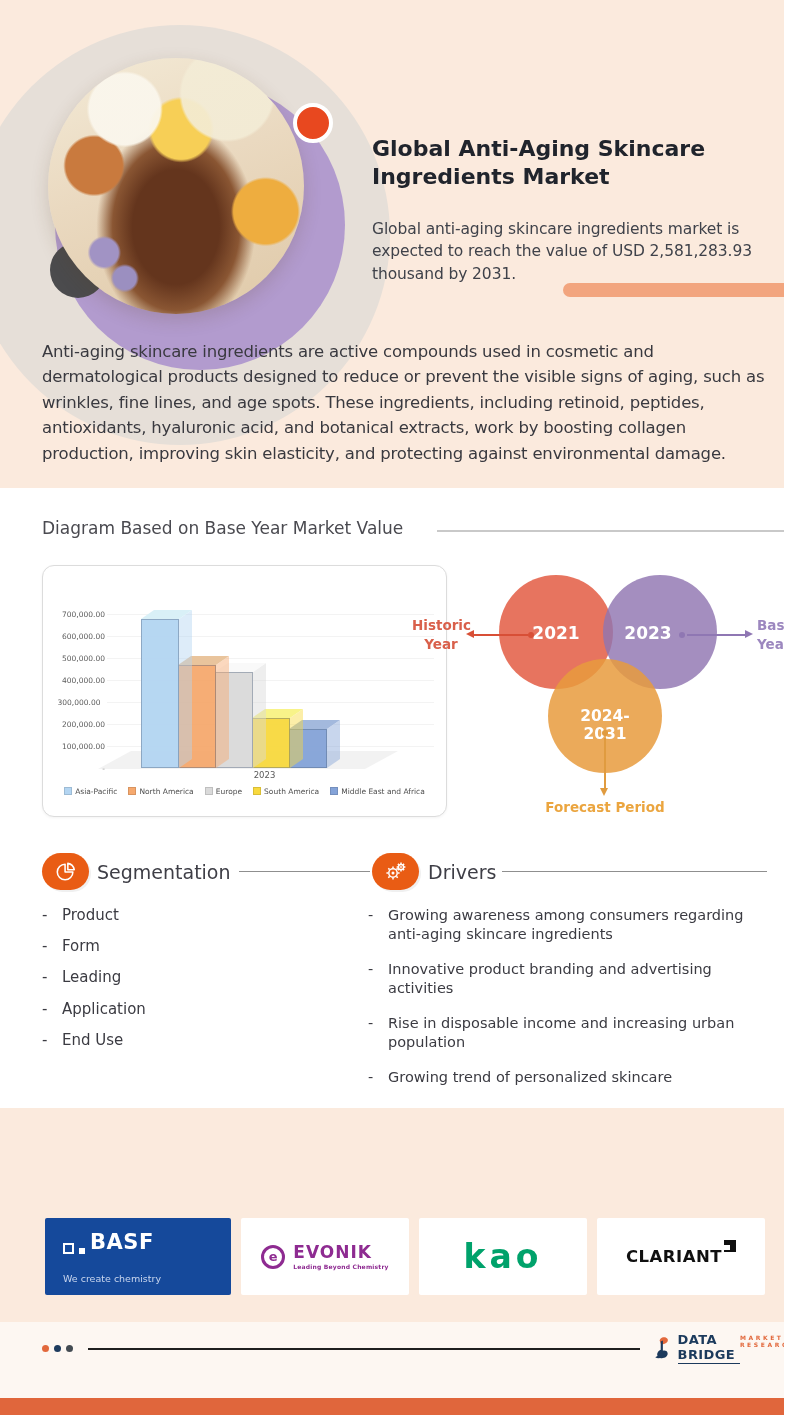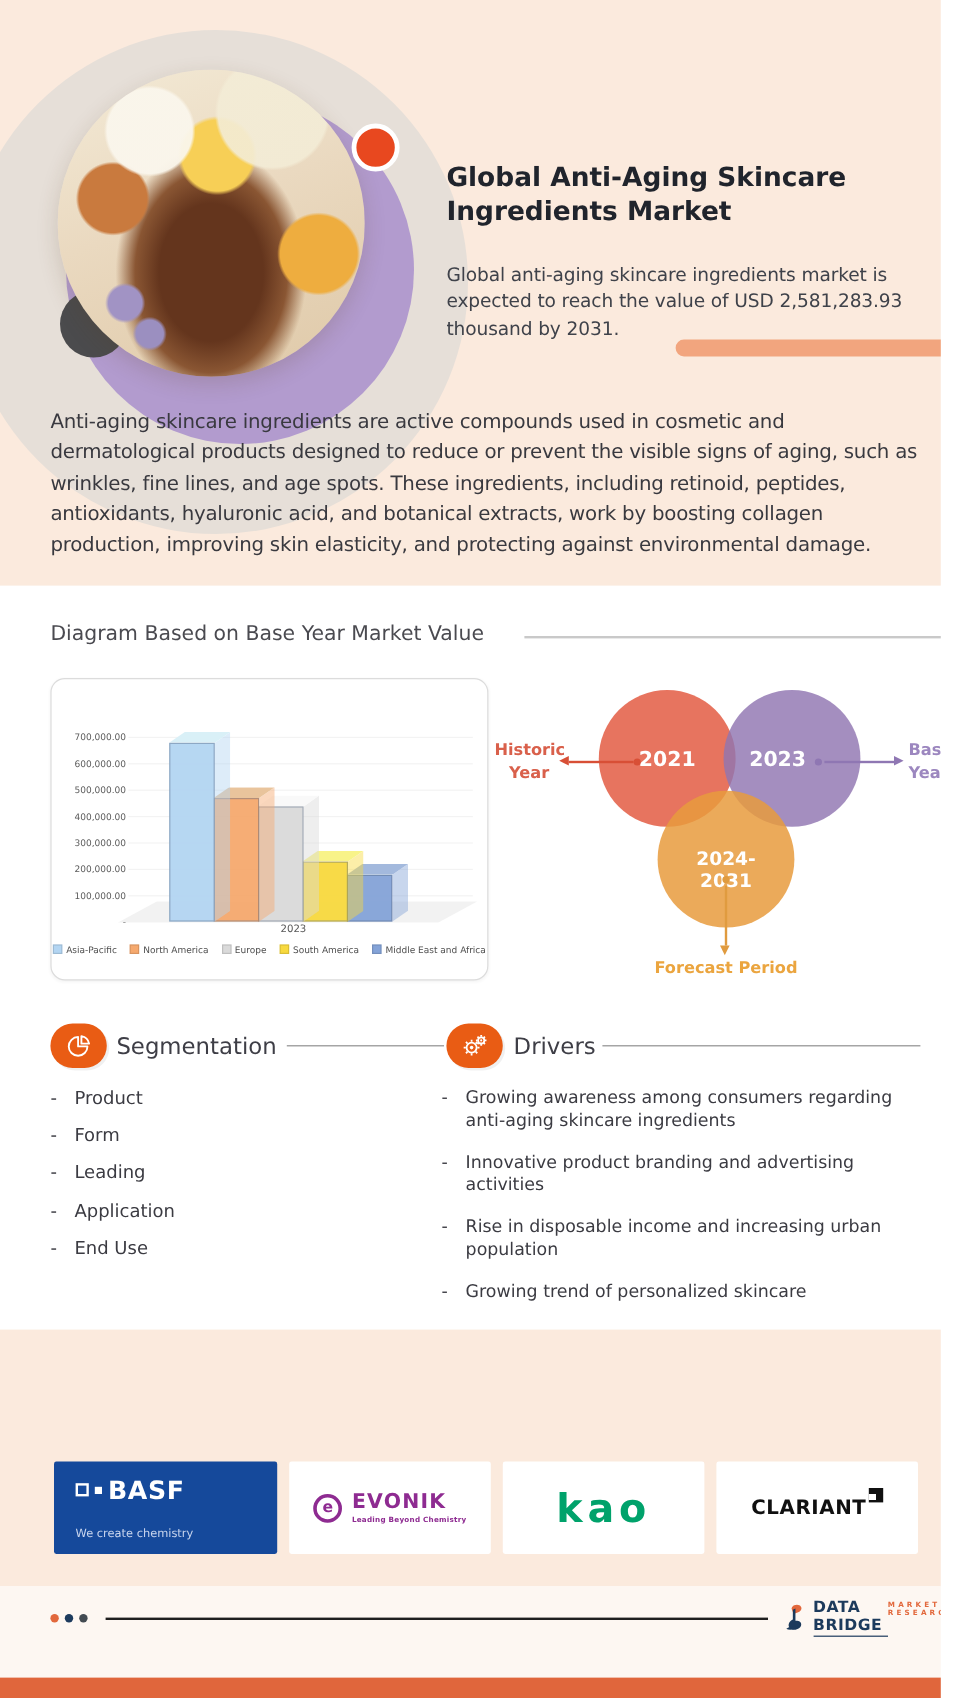--- a/index.html
+++ b/index.html
@@ -32,21 +32,21 @@
   .accent-bar{position:absolute;left:563px;top:283px;width:233px;height:14px;border-radius:8px;
       background:#f2a57e;z-index:5;}
   .hero-desc{position:absolute;left:42px;top:322px;width:726px;font-size:16.5px;line-height:1.55;
       color:#39393f;letter-spacing:-.2px;z-index:5;}
 
   
   .diag-head{position:absolute;left:42px;top:518px;font-size:17px;color:#4a4a50;}
   .diag-line{position:absolute;left:437px;top:530px;width:353px;height:1.5px;background:#c9c9c9;}
 
   .chart-card{position:absolute;left:42px;top:565px;width:363px;height:250px;background:#fff;
-      border:1.5px solid #dcdcdc;border-radius:12px;box-shadow:0 1px 3px rgba(0,0,0,.05);}
+      border:1.5px solid #dcdcdc;border-radius:12px;box-shadow:0 1px 3px rgba(0,0,0,.05);padding-left:40px;}
   .ytick{position:absolute;left:10px;width:52px;text-align:right;font-size:7.5px;color:#5c5c5c;}
   .gridline{position:absolute;left:64px;right:12px;height:1px;background:#f3f3f3;}
   .floor{position:absolute;left:55px;top:185px;width:300px;height:18px;background:#ebebeb;opacity:.65;
       clip-path:polygon(33px 0,300px 0,267px 18px,0 18px);}
   .xlab{position:absolute;left:60px;right:20px;top:204px;text-align:center;font-size:8.5px;color:#595959;}
   .legend{position:absolute;left:0;right:0;top:221px;display:flex;justify-content:center;gap:11px;
       font-size:7.5px;color:#4e4e4e;align-items:center;}
   .legend .sw{display:inline-block;width:8px;height:8px;margin-right:3px;vertical-align:-1px;
       border:1px solid rgba(0,0,0,.12);box-sizing:border-box;}
   .leg-item{white-space:nowrap;}
@@ -90,21 +90,21 @@
   .companies{position:absolute;left:0;top:1108px;width:800px;height:214px;background:#fbeadd;}
   .maj-pill{position:absolute;left:50%;top:31px;transform:translateX(-50%);background:#fff;
       border:1.6px solid #2b2b2b;border-radius:22px;padding:10px 36px;white-space:nowrap;
       font-size:18.5px;font-weight:bold;letter-spacing:.5px;}
   .maj-outline{color:transparent;-webkit-text-stroke:1.2px #26262b;margin-right:6px;}
   .maj-solid{color:#26262b;}
   .logo-row{position:absolute;left:45px;top:110px;width:720px;display:flex;gap:10px;}
   .logo-card{flex:1;height:77px;background:#fff;display:flex;align-items:center;justify-content:center;
       border-radius:2px;}
   .card-basf{background:#15499b;flex-direction:column;align-items:flex-start;padding-left:18px;box-sizing:border-box;}
-  .basf-top{display:flex;align-items:center;gap:5px;}
+  .basf-top{display:flex;align-items:flex-end;gap:5px;}
   .basf-sq-o{width:11px;height:11px;border:2.5px solid #fff;box-sizing:border-box;}
   .basf-sq-f{width:6px;height:6px;background:#fff;}
   .basf-name{color:#fff;font-weight:bold;font-size:21px;letter-spacing:.5px;}
   .basf-tag{color:#c9d6ee;font-size:9.5px;margin-top:19px;}
   .card-croda{background:#f7f6f4;}
   .croda-name{font-family:"Liberation Serif","DejaVu Serif",serif;font-size:23px;color:#1d1d1d;
       letter-spacing:2.5px;border-bottom:1.5px solid #1d1d1d;padding-bottom:4px;}
   .evonik-wrap{display:flex;align-items:center;gap:8px;}
   .evonik-e{width:24px;height:24px;border:3px solid #8e2b91;border-radius:50%;box-sizing:border-box;
       display:flex;align-items:center;justify-content:center;color:#8e2b91;font-weight:bold;font-size:13px;}
@@ -152,21 +152,21 @@
     <div id="bar-plot" style="position:absolute;inset:0;">
         <div class="gridline" style="top: 48px;"></div>
         <div class="ytick" style="top: 44px;">700,000.00</div>
         <div class="gridline" style="top: 70px;"></div>
         <div class="ytick" style="top: 66px;">600,000.00</div>
         <div class="gridline" style="top: 92px;"></div>
         <div class="ytick" style="top: 88px;">500,000.00</div>
         <div class="gridline" style="top: 114px;"></div>
         <div class="ytick" style="top: 110px;">400,000.00</div>
         <div class="gridline" style="top: 136px;"></div>
-        <div class="ytick" style="top: 132px;">300,000.00</div>
+        <div class="ytick" style="top: 132px; text-align: center;">300,000.00</div>
         <div class="gridline" style="top: 158px;"></div>
         <div class="ytick" style="top: 154px;">200,000.00</div>
         <div class="gridline" style="top: 180px;"></div>
         <div class="ytick" style="top: 176px;">100,000.00</div>
         <div class="ytick" style="top: 198px;">-</div>
         <div class="floor"></div>
         <div style="position: absolute; left: 136px; top: 44px; width: 13px; height: 158px; background: rgb(179, 213, 242); opacity: 0.45; clip-path: polygon(0px 9px, 13px 0px, 13px 149px, 0px 158px); z-index: 50;"></div>
         <div style="position: absolute; left: 98px; top: 44px; width: 51px; height: 9px; background: rgb(179, 213, 242); filter: brightness(1.14) saturate(0.6); clip-path: polygon(13px 0px, 51px 0px, 38px 9px, 0px 9px); z-index: 51;"></div>
         <div style="position: absolute; left: 98px; top: 53px; width: 38px; height: 149px; background: rgb(179, 213, 242); opacity: 0.95; border: 1px solid rgba(70, 90, 120, 0.4); box-sizing: border-box; z-index: 52;"></div>
         <div style="position: absolute; left: 173px; top: 90px; width: 13px; height: 112px; background: rgb(246, 169, 110); opacity: 0.45; clip-path: polygon(0px 9px, 13px 0px, 13px 103px, 0px 112px); z-index: 45;"></div>

